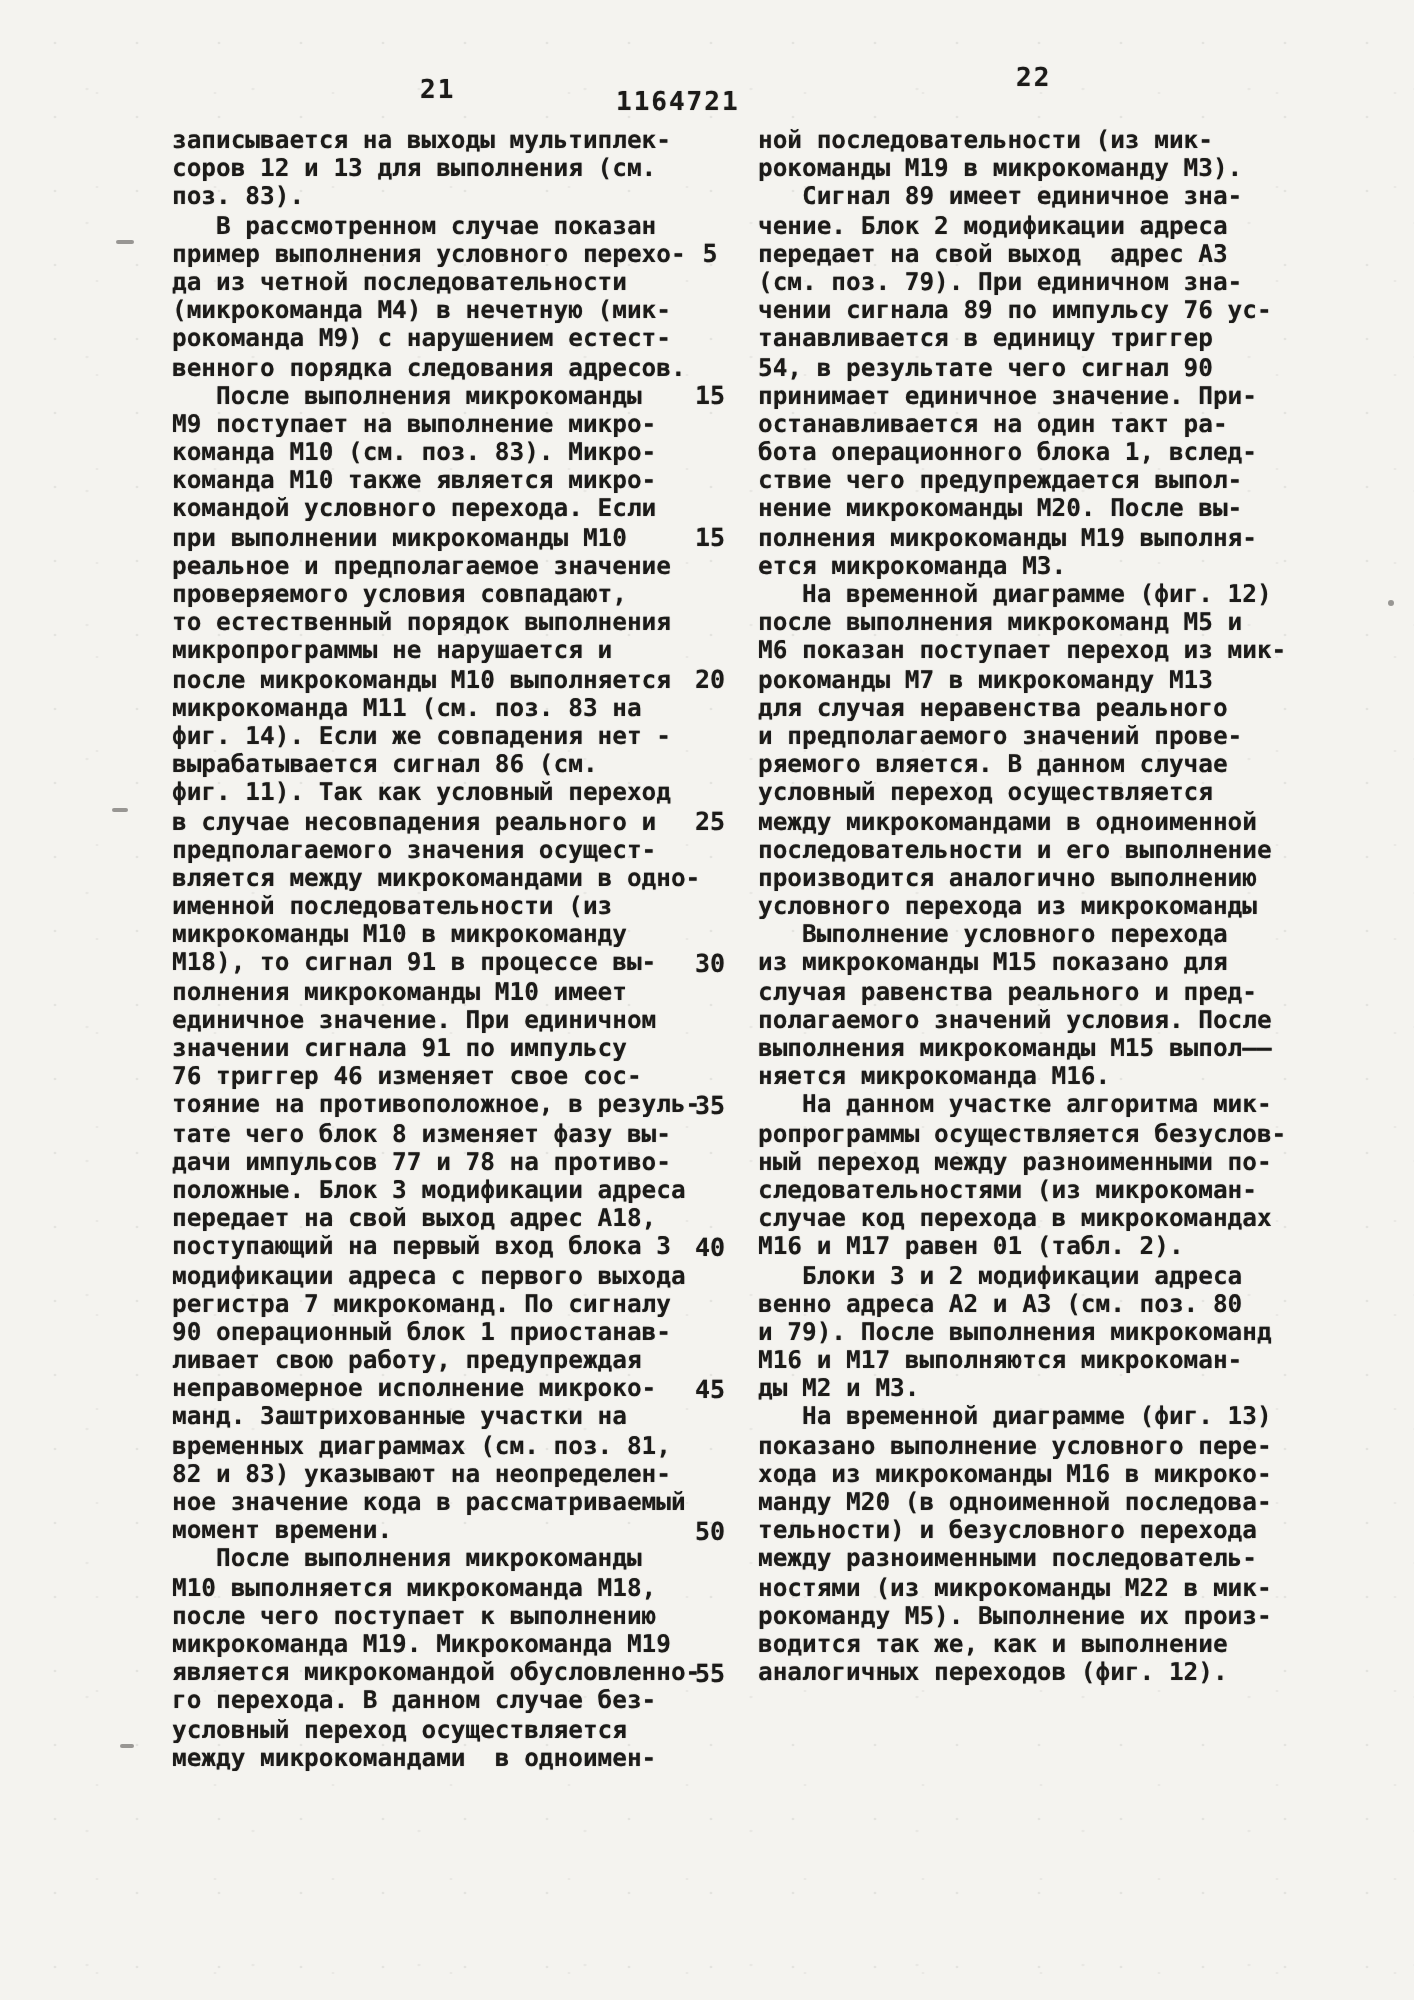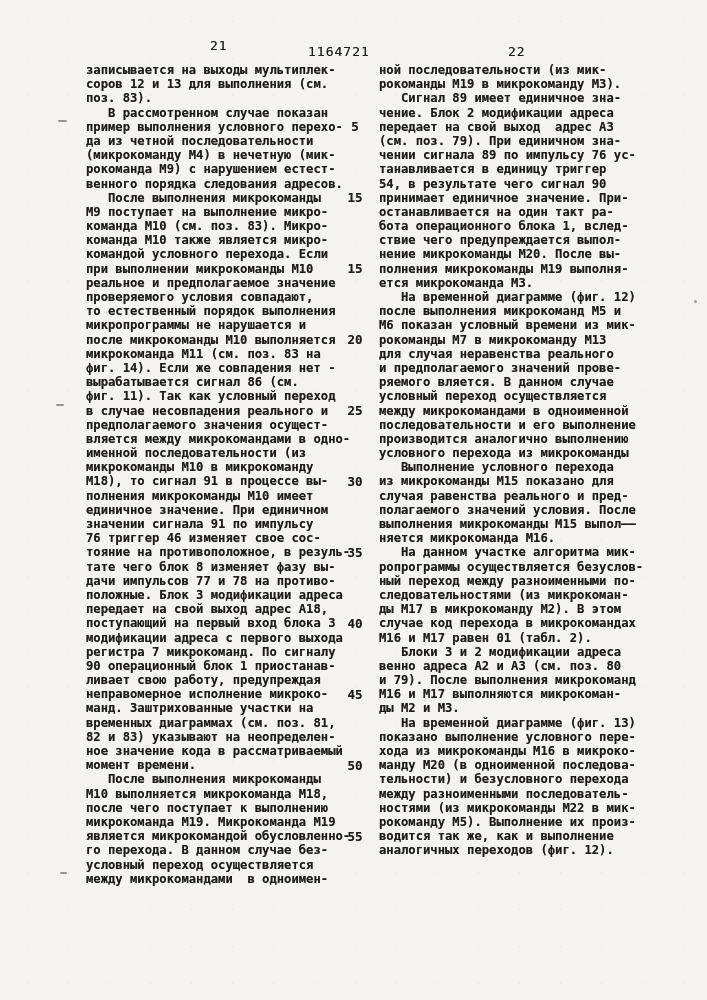--- a/index.html
+++ b/index.html
@@ -17,28 +17,28 @@
       radial-gradient(rgba(100,98,92,0.08) 0.6px, transparent 1px);
     background-size: 41px 37px, 59px 47px, 83px 67px;
     background-position: 7px 3px, 19px 23px, 2px 11px;
     overflow: hidden;
     font-family: "DejaVu Sans Mono", "Liberation Mono", monospace;
     color: #1c1b19;
   }
   .header-num {
     position: absolute;
     font-size: 13px;
-    font-weight: 400;
+    font-weight: 700;
     letter-spacing: 1px;
     text-shadow: 0 0 0.5px rgba(20,20,18,0.55);
     white-space: pre;
   }
   .page-num-left   { left: 210px; top: 38px; }
   .doc-num         { left: 308px; top: 44px; }
-  .page-num-right  { left: 508px; top: 44px; }
+  .page-num-right  { left: 508px; top: 32px; }
 
   .text-col {
     position: absolute;
     top: 63px;
     font-size: 12.2px;
     font-weight: 600;
     line-height: 14.2px;
     text-shadow: 0 0 0.5px rgba(25,24,22,0.5);
   }
   .col-left  { left: 86px;  width: 278px; }
@@ -86,21 +86,21 @@
 
   <div class="header-num page-num-right">22</div>
 
   <div class="text-col col-left">
       <div class="line">записывается на выходы мультиплек-</div>
       <div class="line">соров 12 и 13 для выполнения (см.</div>
       <div class="line">поз. 83).</div>
       <div class="line">   В рассмотренном случае показан</div>
       <div class="line">пример выполнения условного перехо-</div>
       <div class="line">да из четной последовательности</div>
-      <div class="line">(микрокоманду М4) в нечетную (мик-</div>
+      <div class="line">(микрокоманда М4) в нечетную (мик-</div>
       <div class="line">рокоманда М9) с нарушением естест-</div>
       <div class="line">венного порядка следования адресов.</div>
       <div class="line">   После выполнения микрокоманды</div>
       <div class="line">М9 поступает на выполнение микро-</div>
       <div class="line">команда М10 (см. поз. 83). Микро-</div>
       <div class="line">команда М10 также является микро-</div>
       <div class="line">командой условного перехода. Если</div>
       <div class="line">при выполнении микрокоманды М10</div>
       <div class="line">реальное и предполагаемое значение</div>
       <div class="line">проверяемого условия совпадают,</div>
@@ -173,41 +173,40 @@
       <div class="line">54, в результате чего сигнал 90</div>
       <div class="line">принимает единичное значение. При-</div>
       <div class="line">останавливается на один такт ра-</div>
       <div class="line">бота операционного блока 1, вслед-</div>
       <div class="line">ствие чего предупреждается выпол-</div>
       <div class="line">нение микрокоманды М20. После вы-</div>
       <div class="line">полнения микрокоманды М19 выполня-</div>
       <div class="line">ется микрокоманда М3.</div>
       <div class="line">   На временной диаграмме (фиг. 12)</div>
       <div class="line">после выполнения микрокоманд М5 и</div>
-      <div class="line">М6 показан условный времени из мик-</div>
+      <div class="line">М6 показан поступает переход из мик-</div>
       <div class="line">рокоманды М7 в микрокоманду М13</div>
       <div class="line">для случая неравенства реального</div>
       <div class="line">и предполагаемого значений прове-</div>
       <div class="line">ряемого вляется. В данном случае</div>
       <div class="line">условный переход осуществляется</div>
       <div class="line">между микрокомандами в одноименной</div>
       <div class="line">последовательности и его выполнение</div>
       <div class="line">производится аналогично выполнению</div>
       <div class="line">условного перехода из микрокоманды</div>
       <div class="line">   Выполнение условного перехода</div>
       <div class="line">из микрокоманды М15 показано для</div>
       <div class="line">случая равенства реального и пред-</div>
       <div class="line">полагаемого значений условия. После</div>
       <div class="line">выполнения микрокоманды М15 выпол——</div>
       <div class="line">няется микрокоманда М16.</div>
       <div class="line">   На данном участке алгоритма мик-</div>
       <div class="line">ропрограммы осуществляется безуслов-</div>
       <div class="line">ный переход между разноименными по-</div>
       <div class="line">следовательностями (из микрокоман-</div>
-      <div class="line">ды М17 в микрокоманду М2). В этом</div>
       <div class="line">случае код перехода в микрокомандах</div>
       <div class="line">М16 и М17 равен 01 (табл. 2).</div>
       <div class="line">   Блоки 3 и 2 модификации адреса</div>
       <div class="line">венно адреса А2 и А3 (см. поз. 80</div>
       <div class="line">и 79). После выполнения микрокоманд</div>
       <div class="line">М16 и М17 выполняются микрокоман-</div>
       <div class="line">ды М2 и М3.</div>
       <div class="line">   На временной диаграмме (фиг. 13)</div>
       <div class="line">показано выполнение условного пере-</div>
       <div class="line">хода из микрокоманды М16 в микроко-</div>

